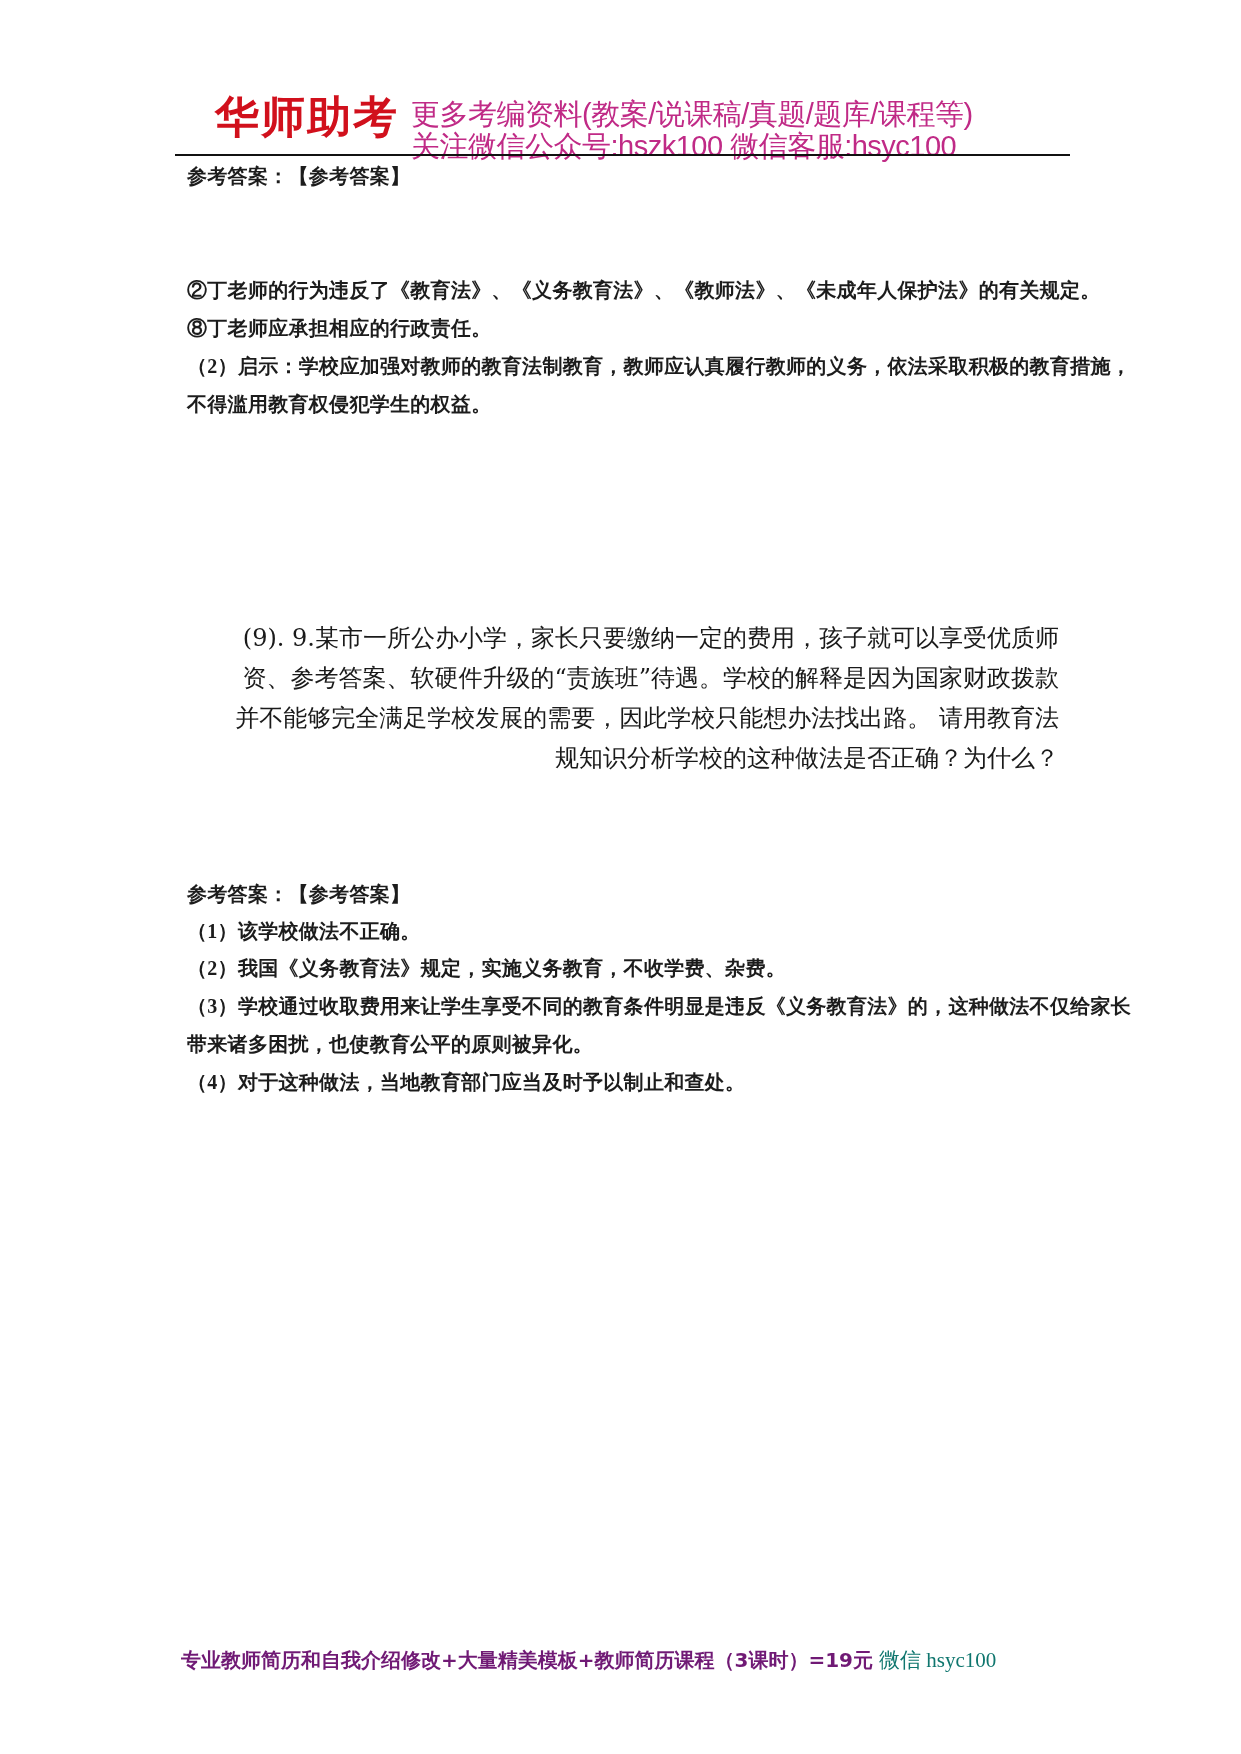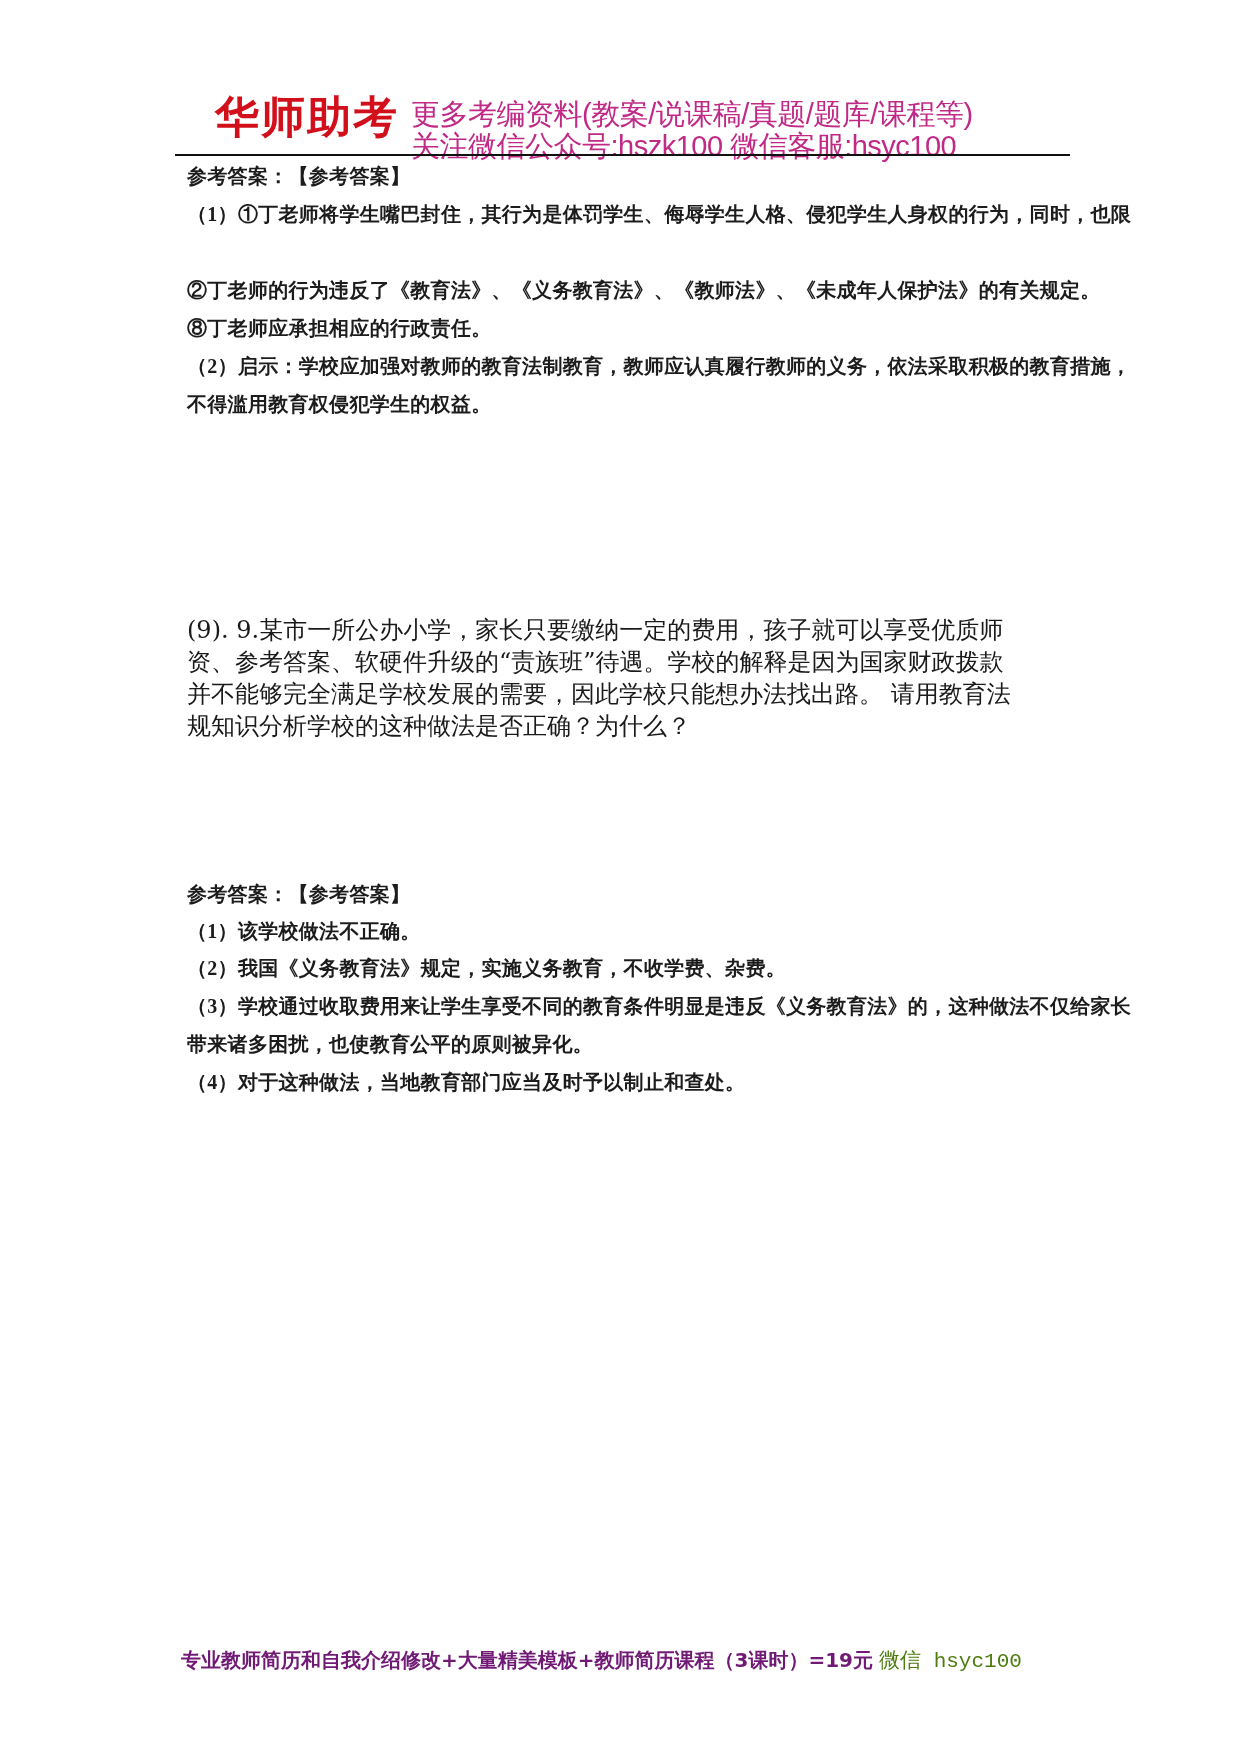--- a/index.html
+++ b/index.html
@@ -16,45 +16,44 @@
                    color: #c02a86; line-height: 32px; white-space: nowrap; letter-spacing: -0.5px; }
     .divider { position: absolute; left: 175px; top: 154px; width: 895px; height: 2px; background: #111; }
 
     
     .ans { position: absolute; left: 187px; font-size: 20px; line-height: 20px; white-space: nowrap;
            color: #1c1c1c; font-weight: bold; font-family: Liberation Serif, serif; letter-spacing: 0.3px; }
 
     
     .question { position: absolute; left: 187px; width: 880px; font-size: 24px; line-height: 32px;
                 color: #1a1a1a; font-family: "DejaVu Serif", "Liberation Serif", serif; }
-    .question p { margin: 0; white-space: nowrap; }
+    .question p { margin: 8px; white-space: nowrap; text-align: right; }
 
     
     .footer { position: absolute; left: 181px; top: 1647px; white-space: nowrap; line-height: 26px; }
     .footer-red { font-family: "DejaVu Sans", "Liberation Sans", sans-serif; font-weight: bold;
                   font-size: 20px; color: #701a75; }
-    .footer-gray { font-family: Liberation Mono, monospace; font-size: 21px;
-                   color: #4d7c0f; margin-left: 6px; }
+    .footer-gray { font-family: Liberation Serif, serif; font-size: 21px;
+                   color: #0f766e; margin-left: 6px; }
   </style>
 </head>
 <body>
 
 <div class="page">
 
   <div class="banner">
     <div class="logo">华师助考</div>
     <div class="banner-lines">
       <div class="banner-line">更多考编资料(教案/说课稿/真题/题库/课程等)</div>
       <div class="banner-line">关注微信公众号:hszk100 微信客服:hsyc100</div>
     </div>
   </div>
   <div class="divider"></div>
 
   <div class="ans" style="top:166px">参考答案：【参考答案】</div>
-  <div class="ans" style="top:204px">（1）①丁老师将学生嘴巴封住，其行为是体罚学生、侮辱学生人格、侵犯学生人身权的行为，同时，也限</div>
   <div class="ans" style="top:280px">②丁老师的行为违反了《教育法》、《义务教育法》、《教师法》、《未成年人保护法》的有关规定。</div>
   <div class="ans" style="top:318px">⑧丁老师应承担相应的行政责任。</div>
   <div class="ans" style="top:356px">（2）启示：学校应加强对教师的教育法制教育，教师应认真履行教师的义务，依法采取积极的教育措施，</div>
   <div class="ans" style="top:394px">不得滥用教育权侵犯学生的权益。</div>
 
   <div class="question" style="top:614px">
     <p>(9). 9.某市一所公办小学，家长只要缴纳一定的费用，孩子就可以享受优质师</p>
     <p>资、参考答案、软硬件升级的“责族班”待遇。学校的解释是因为国家财政拨款</p>
     <p>并不能够完全满足学校发展的需要，因此学校只能想办法找出路。 请用教育法</p>
     <p>规知识分析学校的这种做法是否正确？为什么？</p>

